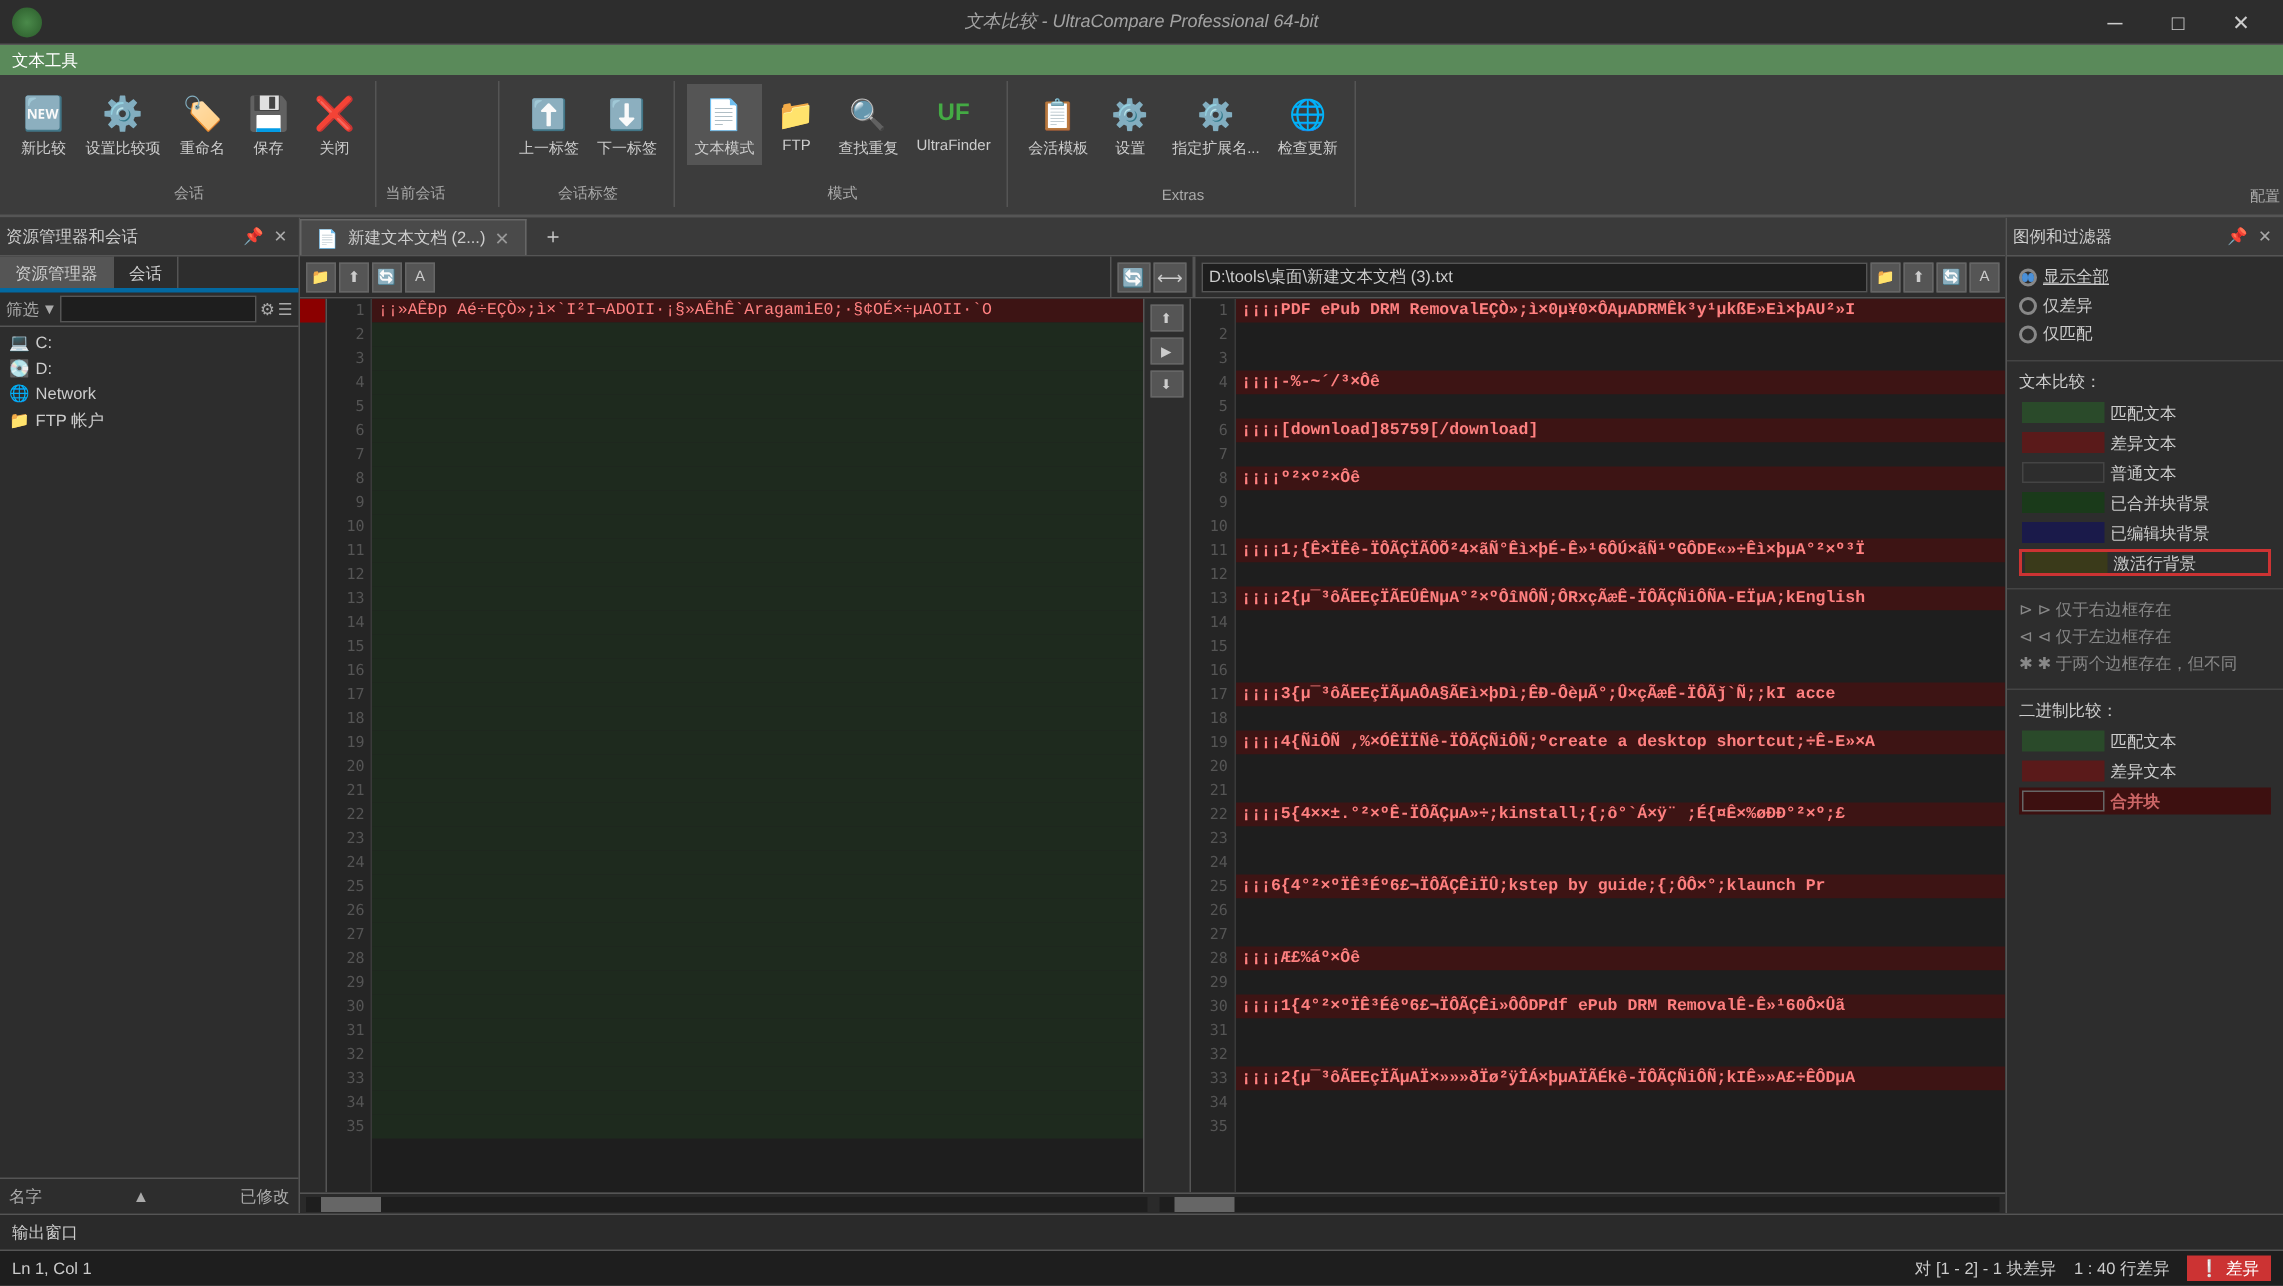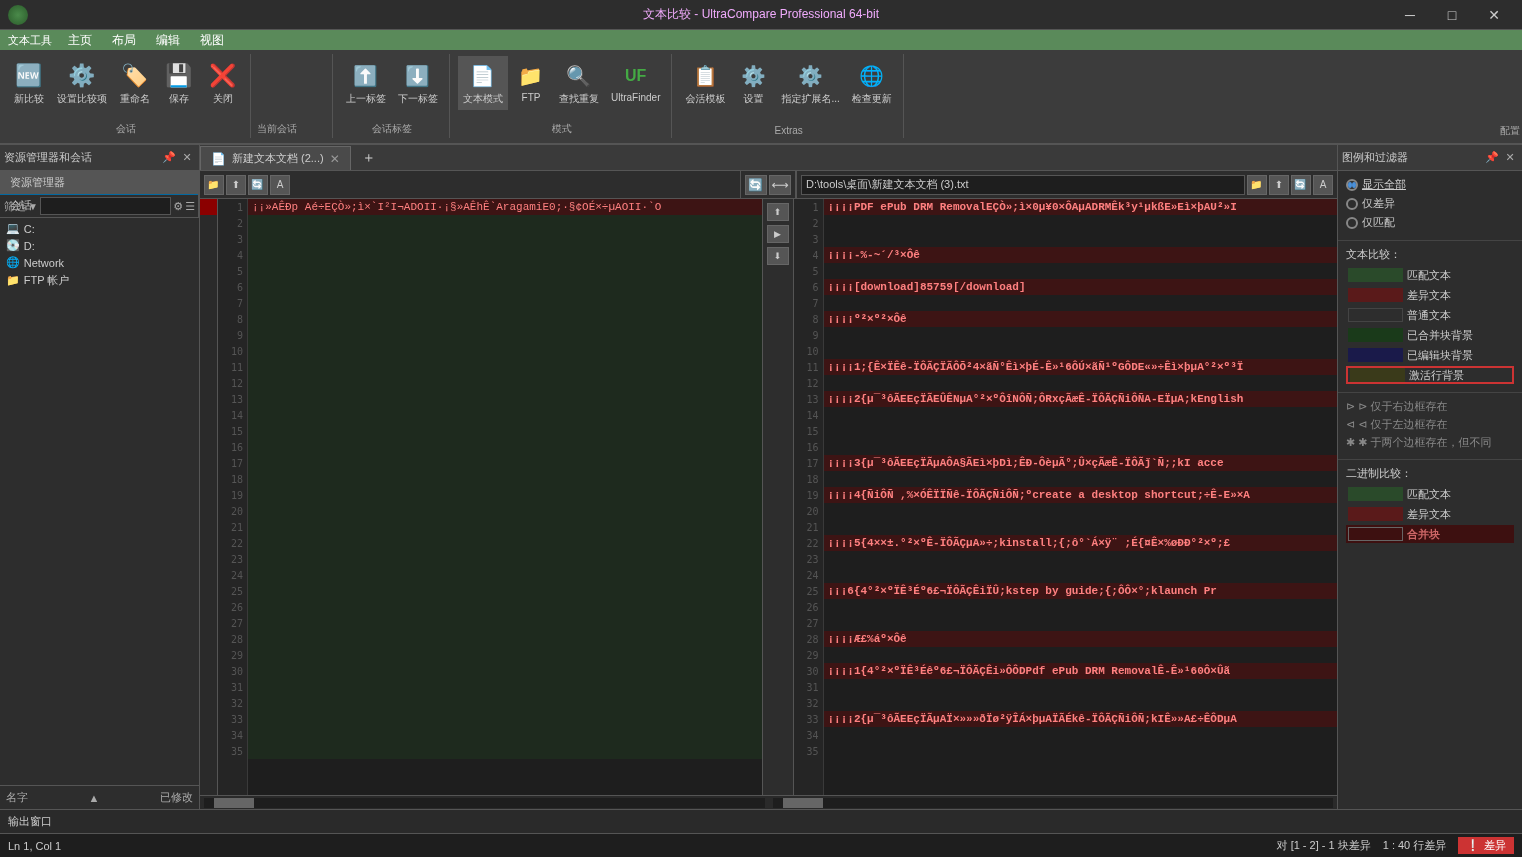--- a/index.html
+++ b/index.html
@@ -65,36 +65,30 @@
     #output-bar { background: #2a2a2a; height: 24px; display: flex; align-items: center; padding: 0 8px; border-top: 1px solid #555; }
     .panel-icon-btn { width: 16px; height: 16px; background: transparent; border: none; color: #aaa; cursor: pointer; font-size: 11px; display: flex; align-items: center; justify-content: center; }
   </style>
 </head>
 <body>
 
 <div id="title-bar">
   <div class="title-left">
     <span style="width:20px;height:20px;background:radial-gradient(circle, #4a8a4a, #2a5a2a);border-radius:50%;display:inline-block;"></span>
   </div>
-  <span style="position:absolute;left:50%;transform:translateX(-50%);font-size:12px;color:#f0abfc;">文本比较 - UltraCompare Professional 64-bit</span>
+  <span style="position:absolute;left:50%;transform:translateX(-50%);font-size:12px;color:#a3a3a3;font-style:italic;">文本比较 - UltraCompare Professional 64-bit</span>
   <div class="win-controls">
     <button class="win-btn">─</button>
     <button class="win-btn">□</button>
     <button class="win-btn close">✕</button>
   </div>
 </div>
 
 <div style="background:#5a8a5a;height:20px;display:flex;align-items:center;padding:0 8px;">
   <span style="font-size:11px;color:#fff;">文本工具</span>
-  <div style="flex:1;display:flex;align-items:center;padding:0 8px;gap:4px;">
-    <span style="padding:0 8px;cursor:pointer;font-size:12px;color:#fff;">主页</span>
-    <span style="padding:0 8px;cursor:pointer;font-size:12px;color:#fff;">布局</span>
-    <span style="padding:0 8px;cursor:pointer;font-size:12px;color:#fff;">编辑</span>
-    <span style="padding:0 8px;cursor:pointer;font-size:12px;color:#fff;">视图</span>
-  </div>
 </div>
 
 <div id="toolbar" style="height:95px;background:#3c3c3c;display:flex;align-items:flex-start;padding:4px 2px 0;border-bottom:2px solid #555;overflow:hidden;">
 
   <div class="toolbar-group">
     <div class="toolbar-row">
       <div class="tb-btn">
         <div class="tb-icon" style="font-size:22px;">🆕</div>
         <div class="tb-label">新比较</div>
       </div>
@@ -190,21 +184,21 @@
 <div id="main" style="display:flex;height:calc(857px - 30px - 20px - 95px - 24px - 24px);overflow:hidden;">
 
   <div id="left-panel" style="width:200px;background:#2d2d2d;border-right:1px solid #555;display:flex;flex-direction:column;">
     <div id="left-panel-header" style="background:#3a3a3a;height:26px;display:flex;align-items:center;justify-content:space-between;padding:0 4px;border-bottom:1px solid #555;">
       <span style="font-size:11px;color:#ccc;">资源管理器和会话</span>
       <div style="display:flex;gap:2px;">
         <button class="panel-icon-btn">📌</button>
         <button class="panel-icon-btn">✕</button>
       </div>
     </div>
-    <div id="left-panel-tabs" style="display:flex;height:24px;border-bottom:3px solid #0369a1;flex-direction:column;">
+    <div id="left-panel-tabs" style="display:flex;height:24px;border-bottom:3px solid #0369a1;">
       <div class="left-tab active" style="padding:4px 10px;cursor:pointer;font-size:11px;color:#ccc;background:#555;border-right:1px solid #555;">资源管理器</div>
       <div class="left-tab" style="padding:4px 10px;cursor:pointer;font-size:11px;color:#ccc;border-right:1px solid #555;">会话</div>
     </div>
 
     <div class="tree-search" style="display:flex;align-items:center;padding:2px 4px;border-bottom:1px solid #555;gap:2px;">
       <span style="font-size:11px;color:#aaa;text-align:right;">筛选</span>
       <span style="font-size:10px;color:#aaa;">▼</span>
       <input type="text" style="flex: 1 1 0%; background: rgb(30, 30, 30); border: 1px solid rgb(85, 85, 85); color: rgb(204, 204, 204); font-size: 11px; height: 18px; padding: 1px 3px;">
       <button style="background:transparent;border:none;color:#aaa;cursor:pointer;font-size:11px;">⚙</button>
       <button style="background:transparent;border:none;color:#aaa;cursor:pointer;font-size:11px;">☰</button>

